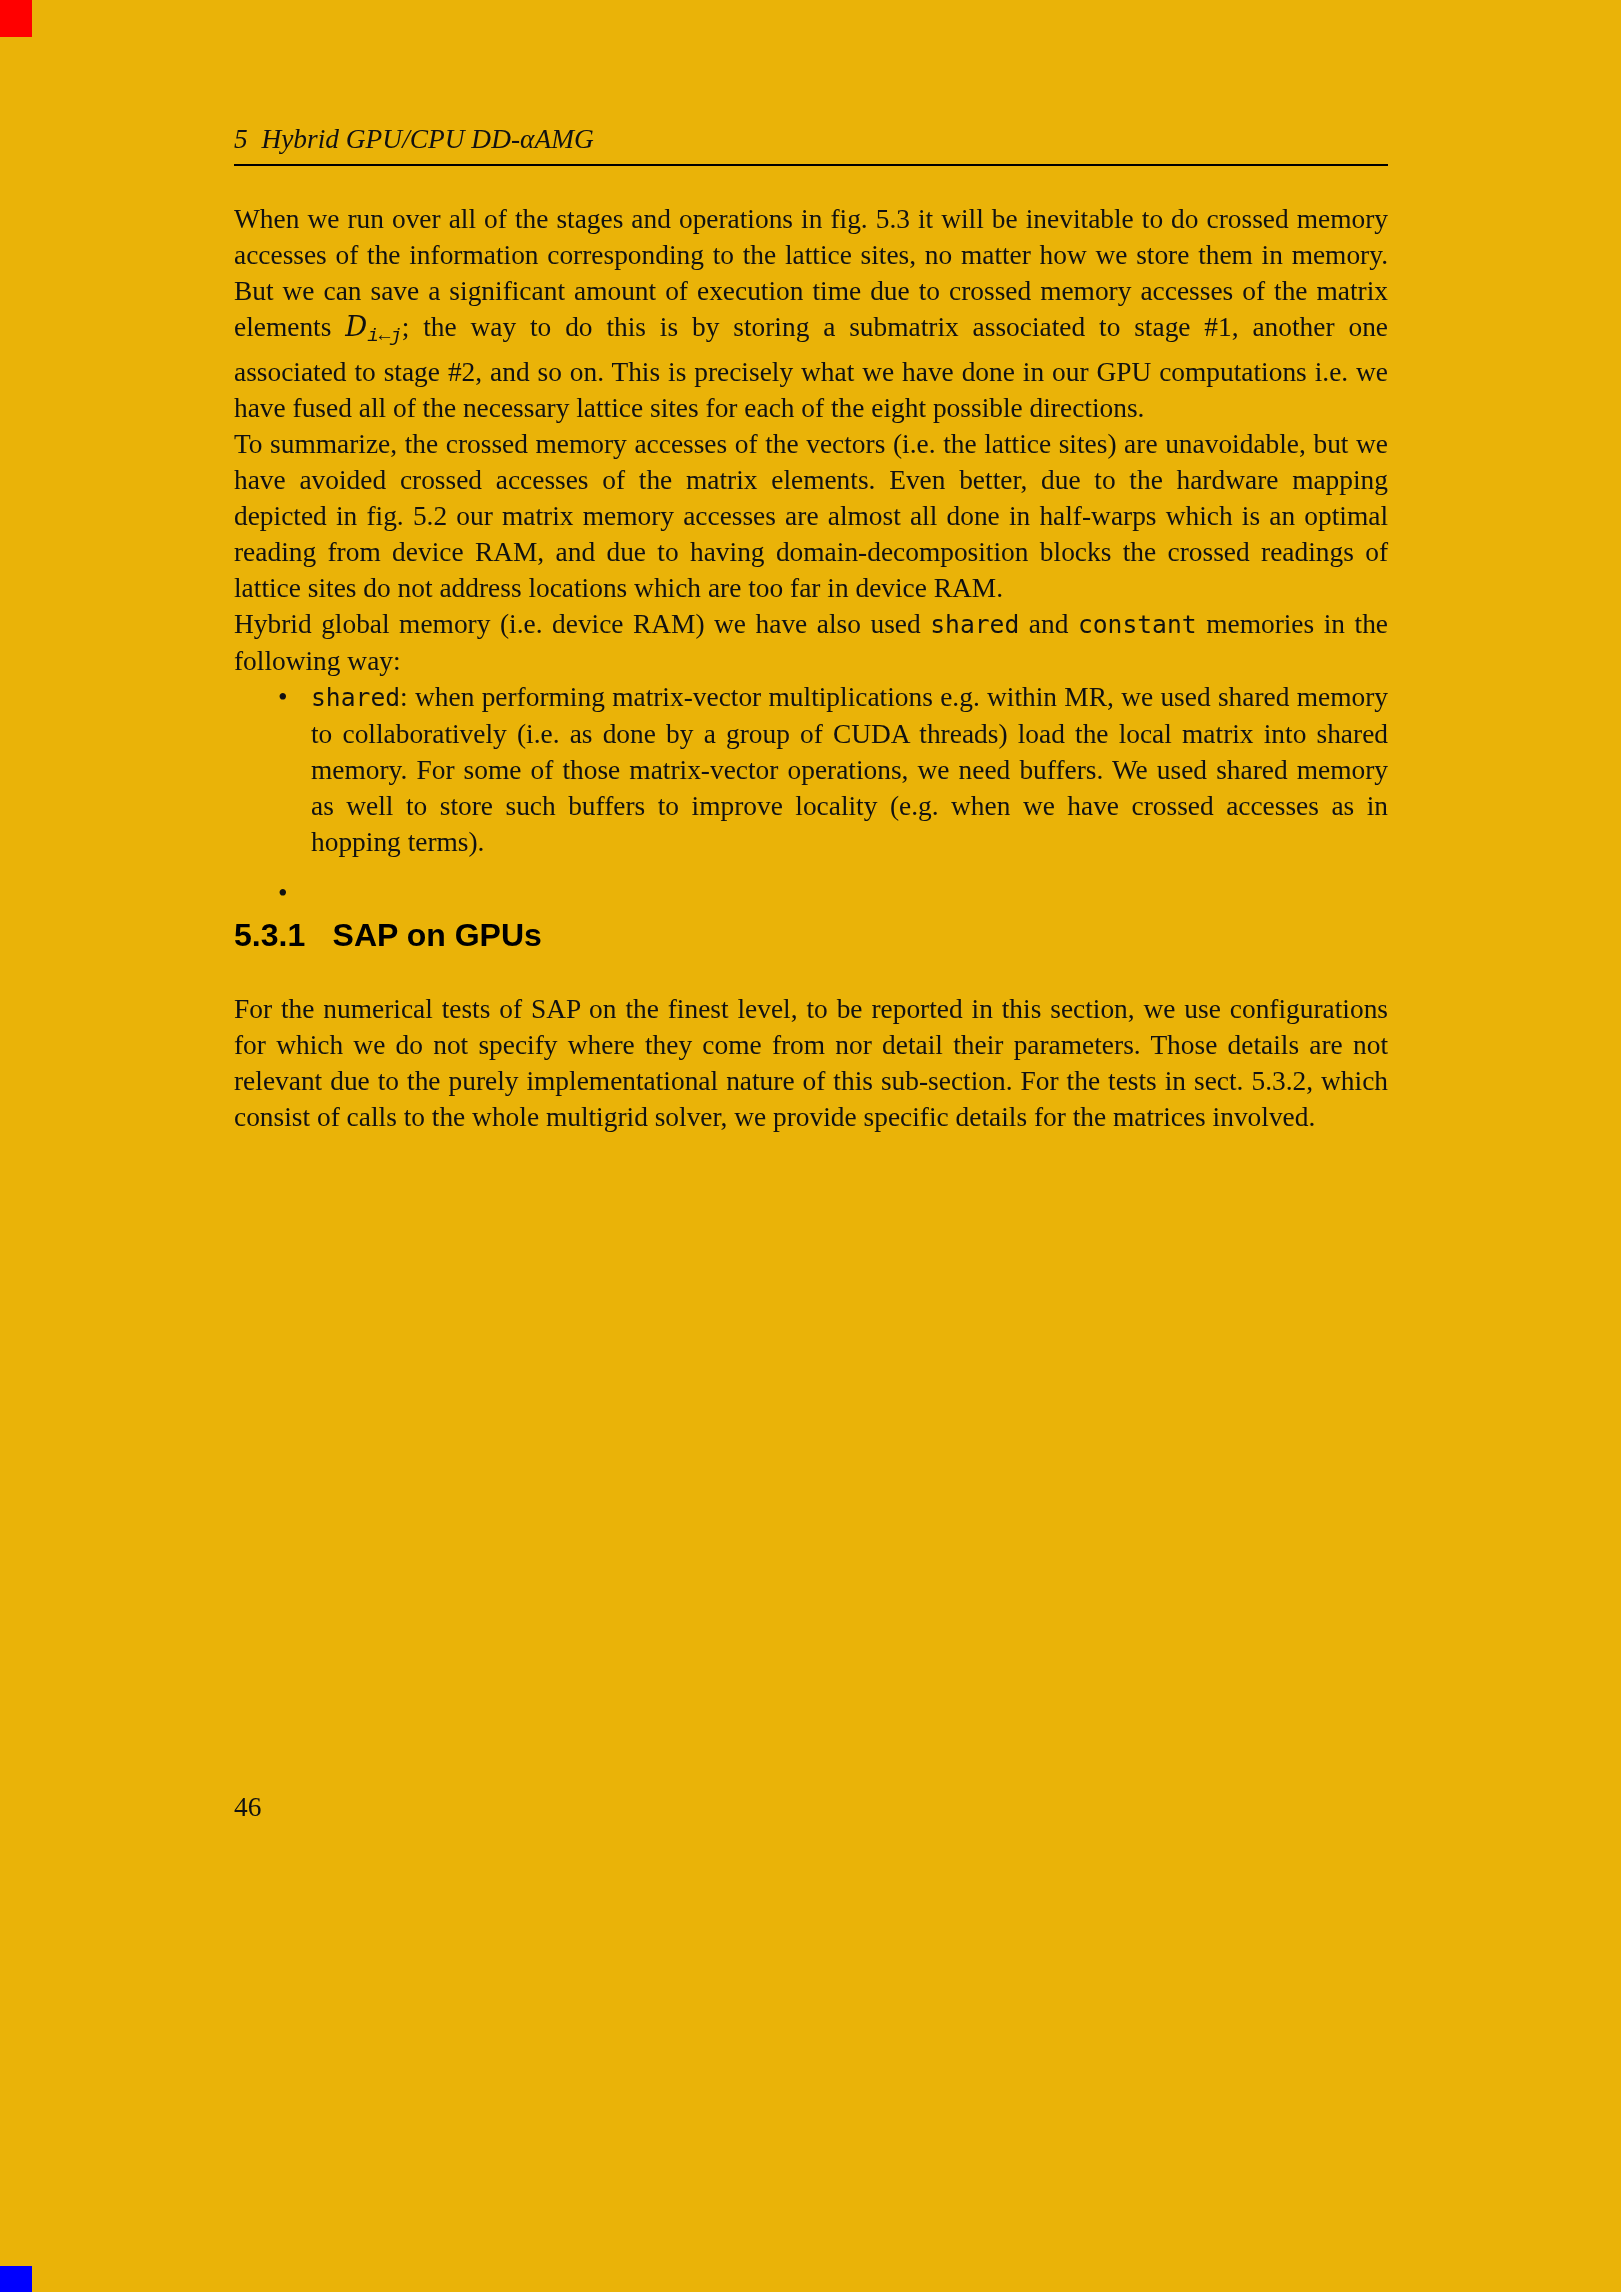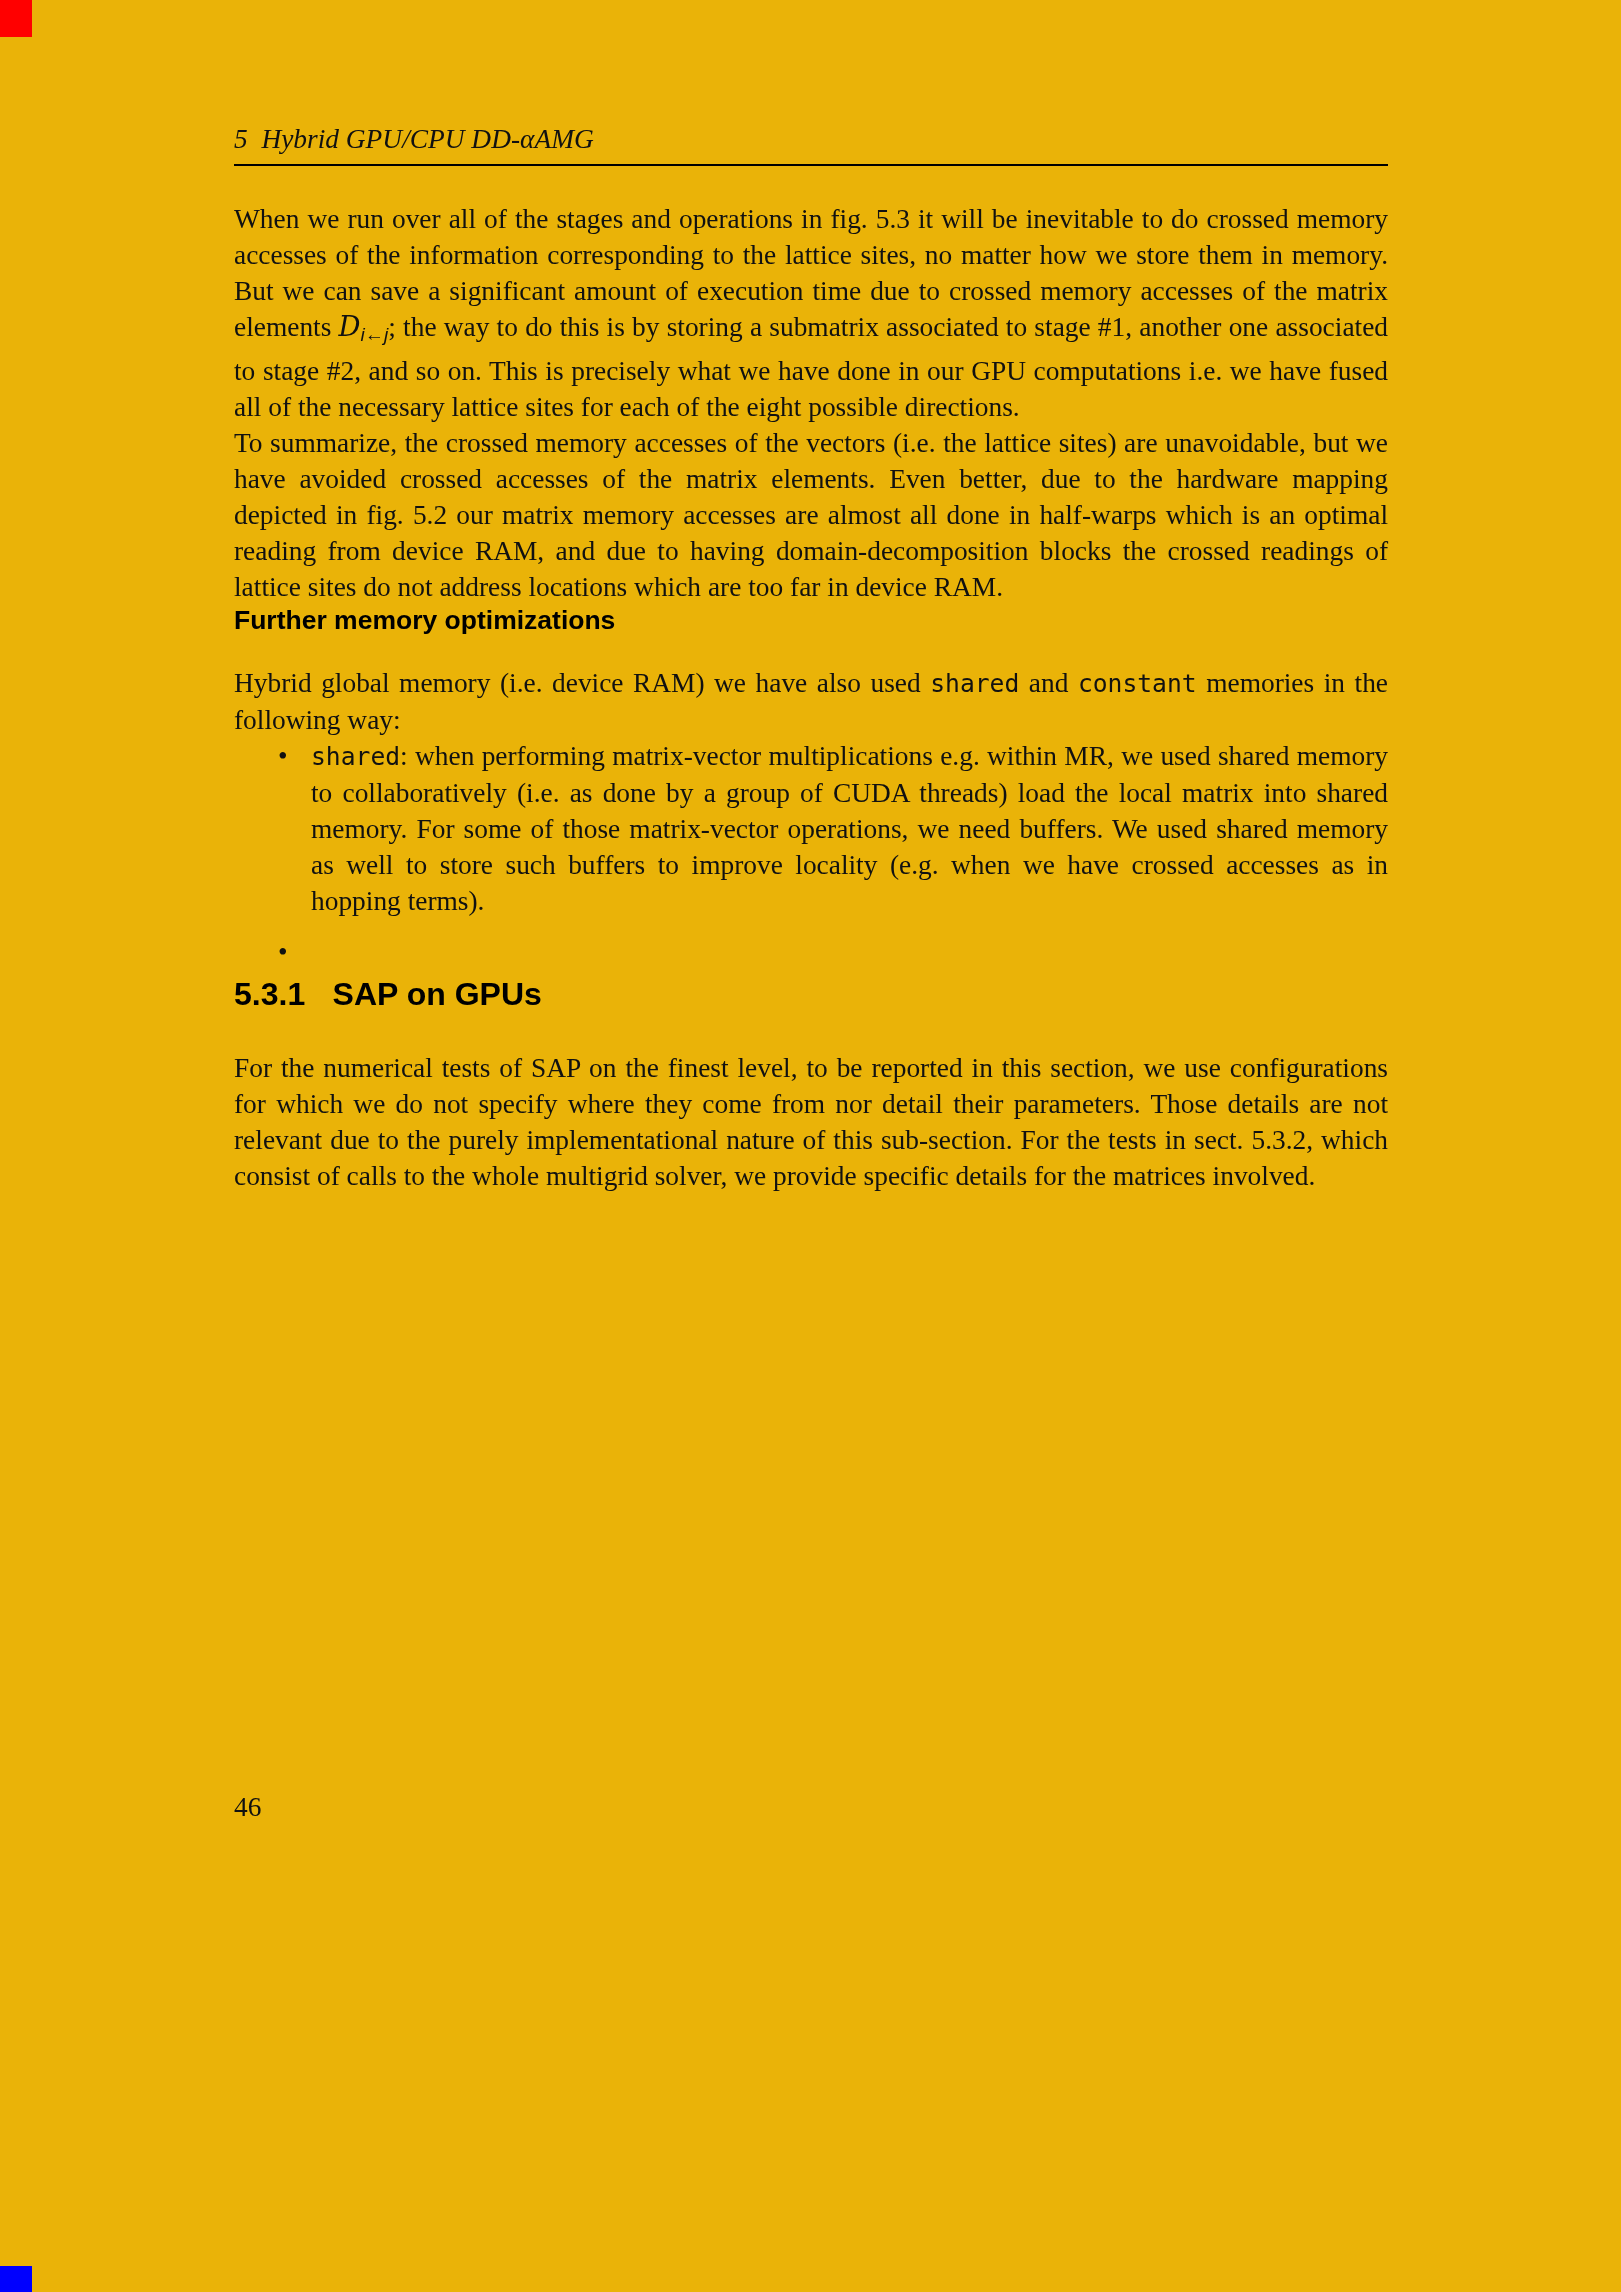--- a/index.html
+++ b/index.html
@@ -113,21 +113,21 @@
   .run-plain { }
   .run-mono {
     font-family: "DejaVu Sans Mono", monospace;
     font-size: 0.90em;
   }
   .run-mathvar {
     font-family: "DejaVu Serif", serif;
     font-style: italic;
   }
   .run-sub {
-    font-family: Liberation Sans, sans-serif;
+    font-family: Liberation Mono, monospace;
     font-style: italic;
     font-size: 0.70em;
     vertical-align: -0.25em;
   }
 </style>
 </head>
 <body>
 
 <div class="page">
 
@@ -138,21 +138,20 @@
 
     <div class="running-header">
       <span class="rh-num">5</span><span class="rh-title">Hybrid GPU/CPU DD-αAMG</span>
     </div>
     <div class="header-rule"></div>
 
     <p class="body para1"><span class="run-plain">When we run over all of the stages and operations in fig. 5.3 it will be inevitable to do crossed memory accesses of the information corresponding to the lattice sites, no matter how we store them in memory. But we can save a significant amount of execution time due to crossed memory accesses of the matrix elements </span><span class="run-mathvar">D</span><span class="run-sub">i←j</span><span class="run-plain">; the way to do this is by storing a submatrix associated to stage #1, another one associated to stage #2, and so on. This is precisely what we have done in our GPU computations i.e. we have fused all of the necessary lattice sites for each of the eight possible directions.</span></p>
 
     <p class="body para2"><span class="run-plain">To summarize, the crossed memory accesses of the vectors (i.e. the lattice sites) are unavoidable, but we have avoided crossed accesses of the matrix elements. Even better, due to the hardware mapping depicted in fig. 5.2 our matrix memory accesses are almost all done in half-warps which is an optimal reading from device RAM, and due to having domain-decomposition blocks the crossed readings of lattice sites do not address locations which are too far in device RAM.</span></p>
 
-    <h3 class="sub-heading">Further memory optimizations</h3>
 
     <p class="body para3"><span class="run-plain">Hybrid global memory (i.e. device RAM) we have also used </span><span class="run-mono">shared</span><span class="run-plain"> and </span><span class="run-mono">constant</span><span class="run-plain"> memories in the following way:</span></p>
 
     <ul class="bullets">
       <li class="body">
         <span class="bullet">•</span>
         <span><span class="run-mono">shared</span><span class="run-plain">: when performing matrix-vector multiplications e.g. within MR, we used shared memory to collaboratively (i.e. as done by a group of CUDA threads) load the local matrix into shared memory. For some of those matrix-vector operations, we need buffers. We used shared memory as well to store such buffers to improve locality (e.g. when we have crossed accesses as in hopping terms).</span></span>
       </li>
       <li class="body">
         <span class="bullet">•</span>

